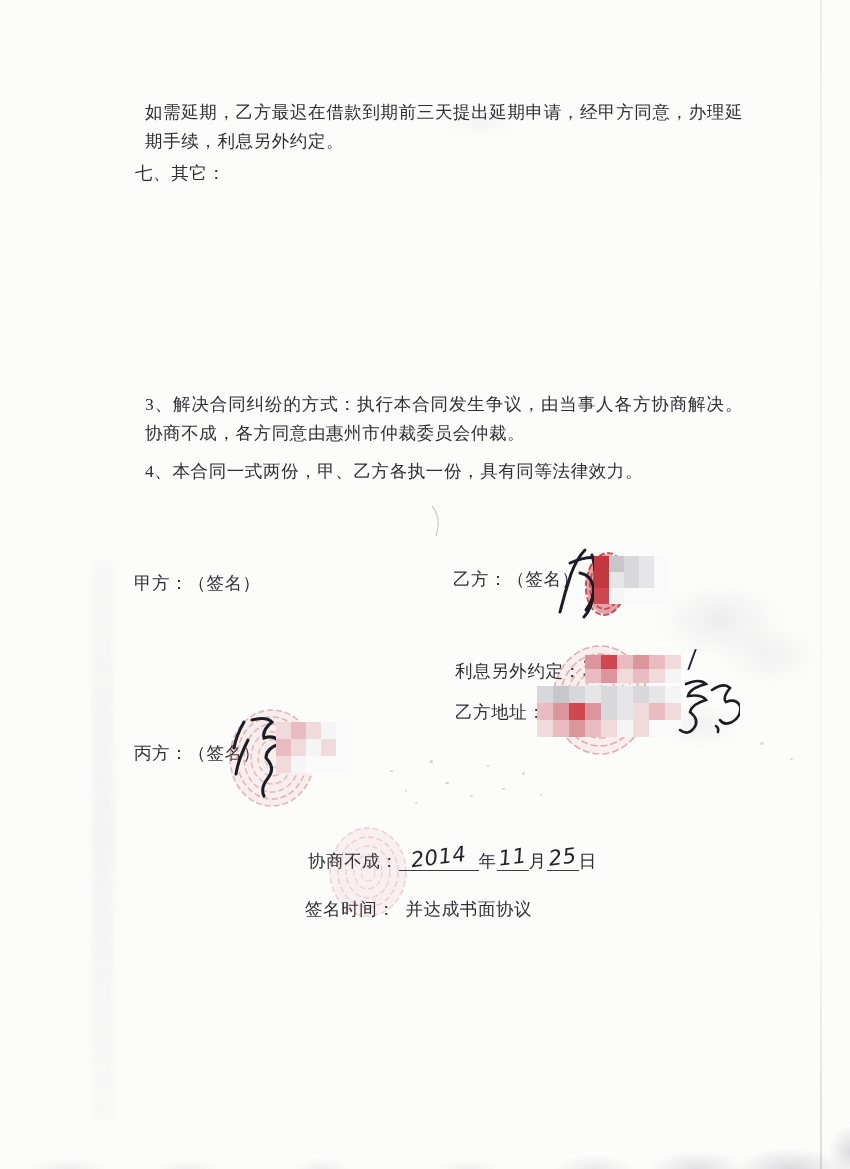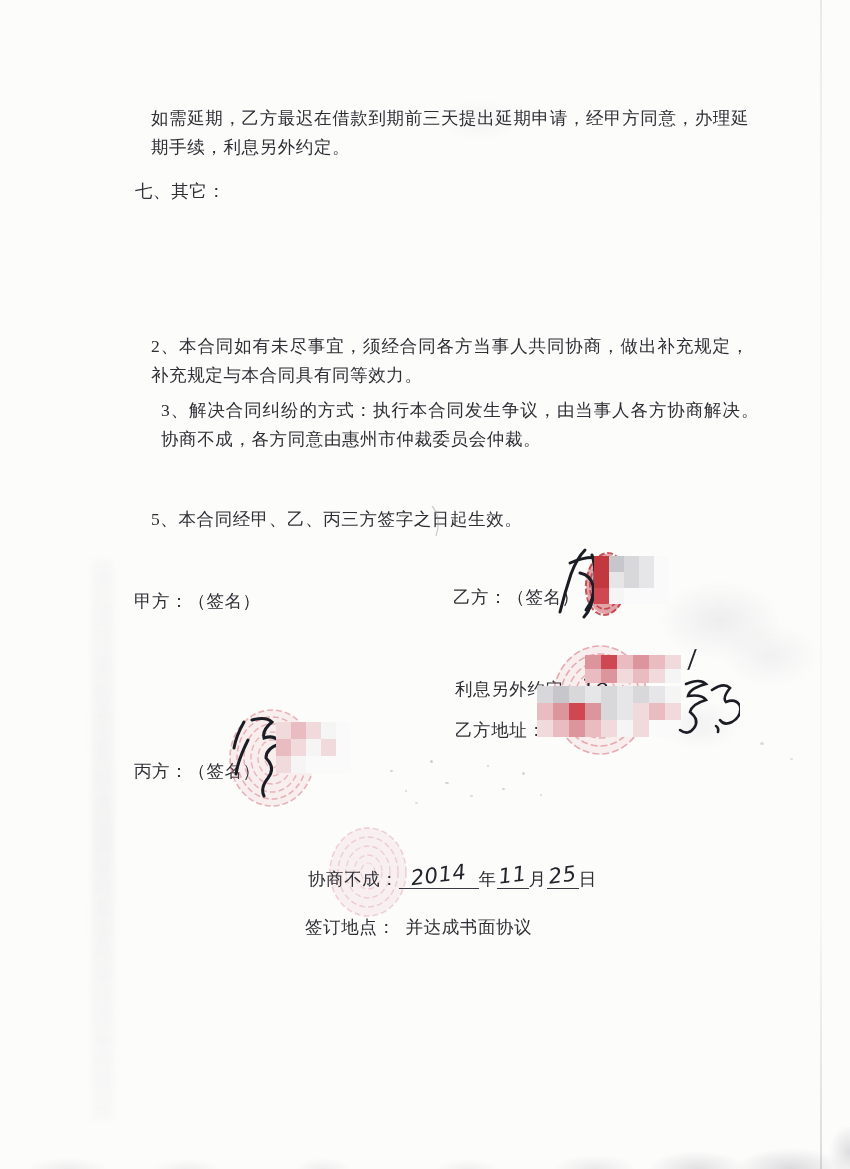--- a/index.html
+++ b/index.html
@@ -3,24 +3,24 @@
 <meta charset="utf-8">
 <style>
   html,body{margin:0;padding:0;background:#e9e9ec;}
   .page{
     position:relative;width:850px;height:1169px;margin:0 auto;
     background:#fcfcfb;overflow:hidden;
     font-family:"Liberation Serif","DejaVu Serif",serif;
     color:#2e2e35;
   }
   .textblock{
-    position:absolute;margin:16px;font-size:17.5px;line-height:28.8px;
+    position:absolute;margin:10px;font-size:17.5px;line-height:28.8px;
     letter-spacing:0.6px;text-align:justify;text-justify:inter-ideograph;
   }
-  .label{position:absolute;font-size:17.5px;letter-spacing:0.6px;white-space:nowrap;margin-top:18px;}
+  .label{position:absolute;font-size:17.5px;letter-spacing:0.6px;white-space:nowrap;}
   .handwrite{
     display:inline-block;font-family:"DejaVu Sans",sans-serif;font-style:italic;
     font-size:21px;color:#23232b;transform:rotate(-7deg) translateY(-3px);
   }
   .uline{
     display:inline-block;border-bottom:1.6px solid #3a3a40;text-align:center;
     vertical-align:baseline;height:22px;
   }
   .mosaic{position:absolute;display:grid;}
   .mosaic i{display:block;}
@@ -57,26 +57,25 @@
   <div class="smudge" style="left:630px;top:565px;width:180px;height:110px;background:radial-gradient(closest-side,rgba(150,150,162,.14),transparent 70%);"></div>
   <div class="smudge" style="left:700px;top:610px;width:140px;height:90px;background:radial-gradient(closest-side,rgba(150,150,162,.11),transparent 70%);"></div>
   <div class="smudge" style="left:640px;top:690px;width:120px;height:70px;background:radial-gradient(closest-side,rgba(150,150,162,.10),transparent 70%);"></div>
   <div class="smudge" style="left:420px;top:90px;width:120px;height:60px;background:radial-gradient(closest-side,rgba(150,150,162,.08),transparent 70%);"></div>
 
   <p class="textblock" style="left:135px;top:88px;width:598px;">如需延期，乙方最迟在借款到期前三天提出延期申请，经甲方同意，办理延期手续，利息另外约定。</p>
 
   <div class="label" style="left:135px;top:161px;">七、其它：</div>
 
 
-  <p class="textblock" style="left:135px;top:316px;width:598px;">2、本合同如有未尽事宜，须经合同各方当事人共同协商，做出补充规定，补充规定与本合同具有同等效力。</p>
-
-  <p class="textblock" style="left:145px;top:380px;width:598px;">3、解决合同纠纷的方式：执行本合同发生争议，由当事人各方协商解决。协商不成，各方同意由惠州市仲裁委员会仲裁。</p>
-
-
-  <p class="textblock" style="left:135px;top:489px;width:598px;">5、本合同经甲、乙、丙三方签字之日起生效。</p>
+
+  <p class="textblock" style="left:135px;top:380px;width:598px;">3、解决合同纠纷的方式：执行本合同发生争议，由当事人各方协商解决。协商不成，各方同意由惠州市仲裁委员会仲裁。</p>
+
+  <p class="textblock" style="left:135px;top:447px;width:598px;">4、本合同一式两份，甲、乙方各执一份，具有同等法律效力。</p>
+
 
   <svg class="sig" style="left:424px;top:504px;" width="24" height="34" viewBox="0 0 24 34">
     <path d="M8 2 q 10 12 4 30" fill="none" stroke="#9a9aa2" stroke-width="1.2" opacity="0.5"></path>
   </svg>
 
   <div class="label" style="left:134px;top:571px;">甲方：（签名）</div>
 
   <div class="label" style="left:453px;top:567px;">乙方：（签名）</div>
 
   <svg class="fp" style="left:583px;top:551px;" width="46" height="68" viewBox="0 0 46 68">
@@ -250,16 +249,16 @@
       <ellipse cx="46" cy="50" rx="14" ry="17" stroke-width="1.3" opacity=".32"></ellipse>
       <ellipse cx="46" cy="50" rx="7" ry="9" stroke-width="1.2" opacity=".3"></ellipse>
     </g>
   </svg>
 
   <div class="label" style="left:308px;top:848px;">
     <span>协商不成：</span><span class="uline" style="min-width:80px;"><span class="handwrite">2014</span></span><span>年</span><span class="uline" style="min-width:32px;"><span class="handwrite">11</span></span><span>月</span><span class="uline" style="min-width:32px;"><span class="handwrite">25</span></span><span>日</span>
   </div>
 
   <div class="label" style="left:305px;top:897px;">
-    <span>签订地点：</span><span style="display:inline-block;width:10px;"></span><span>并达成书面协议</span>
+    <span>签名时间：</span><span style="display:inline-block;width:10px;"></span><span>并达成书面协议</span>
   </div>
 
 </div>
 
 </body></html>

